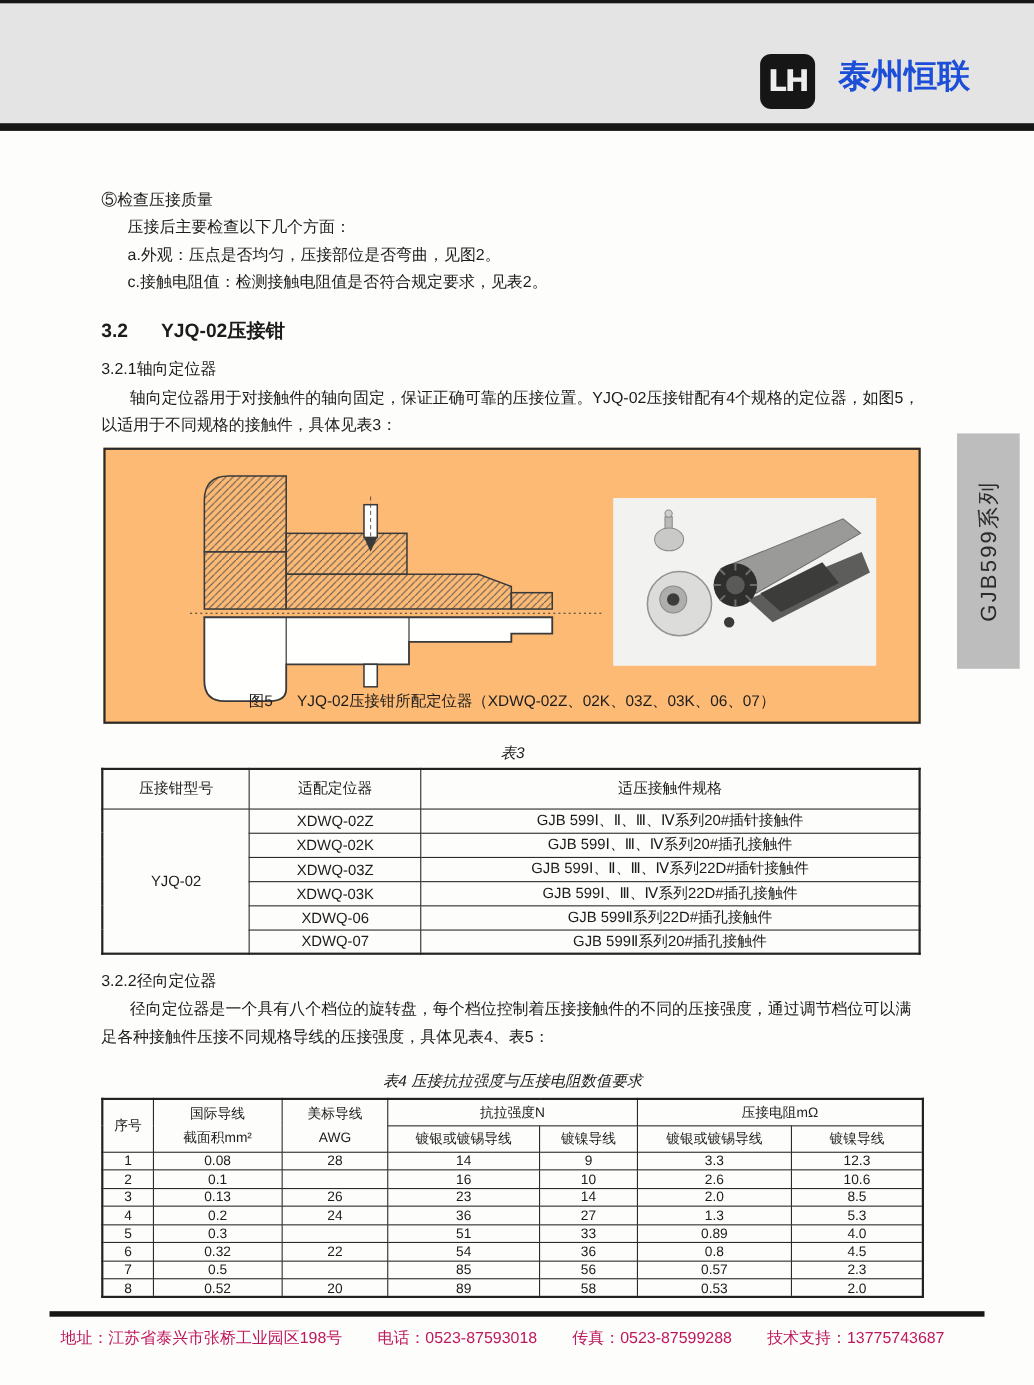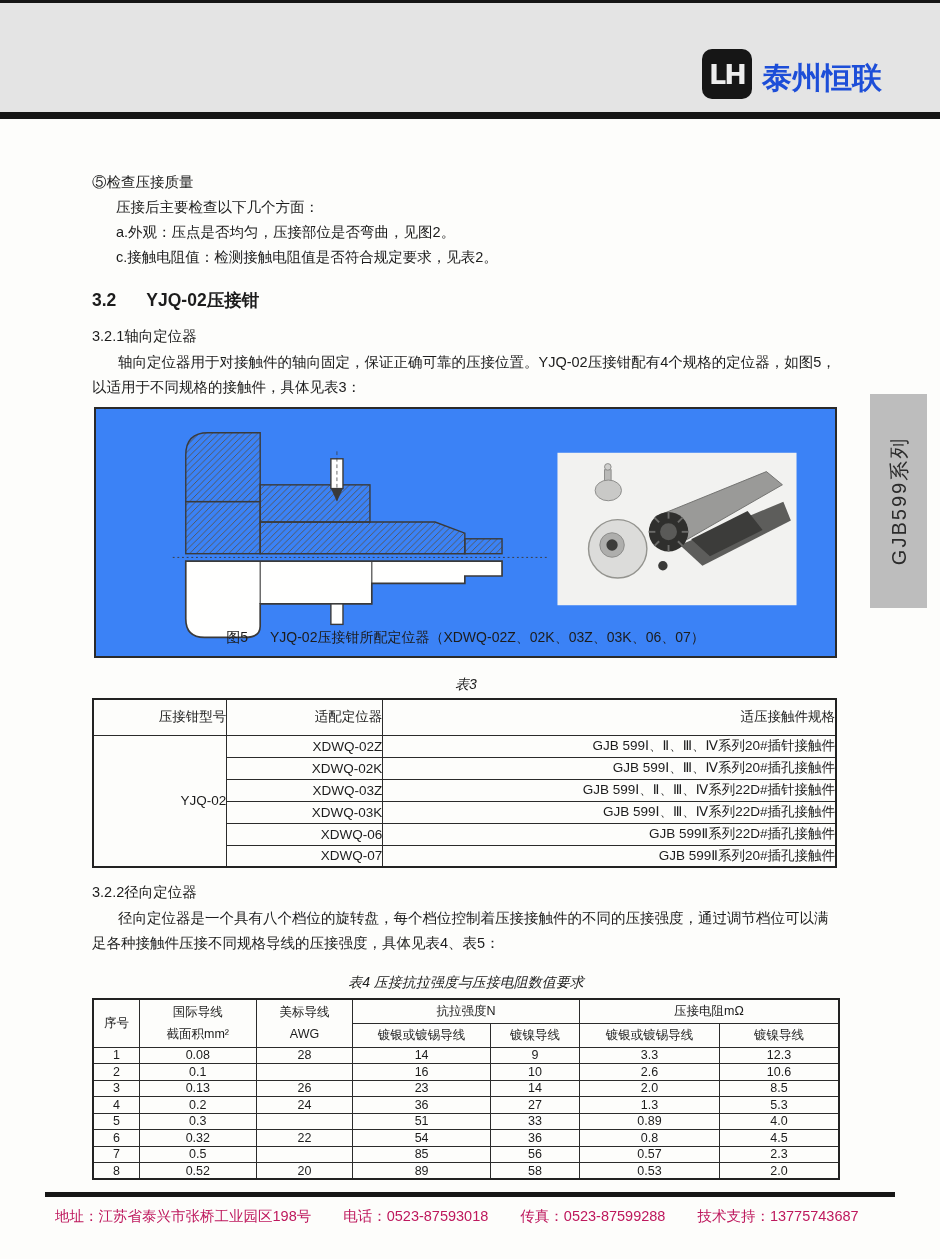--- a/index.html
+++ b/index.html
@@ -14,51 +14,51 @@
   .hdr {
     position:absolute; top:0; left:0; width:940px; height:112px;
     background:#e4e4e4; border-top:3px solid #161616;
   }
   .hdr-bar { position:absolute; top:112px; left:0; width:940px; height:7px; background:#161616; }
   .slogan {
     position:absolute; left:88px; top:66px;
     font-family:"Liberation Serif", serif;
     font-size:24px; font-weight:bold; letter-spacing:1px; color:#141414;
   }
-  .logo { position:absolute; right:58px; top:46px; display:flex; align-items:flex-end; gap:10px; }
+  .logo { position:absolute; right:58px; top:46px; display:flex; align-items:flex-start; gap:21px; }
   .logo-mark {
     width:50px; height:50px; background:#161616; border-radius:10px;
     color:#ededed; font-size:27px; font-weight:bold;
     display:flex; align-items:center; justify-content:center;
     font-family:"DejaVu Sans", sans-serif; letter-spacing:-2px;
   }
   .logo-text { font-size:30px; font-weight:900; color:#1d4ed8; }
   
   main { position:absolute; left:92px; top:170px; width:748px; font-size:14.5px; }
   p.line { line-height:25px; margin:0; }
   .ind { padding-left:24px; }
   .para-first { text-indent:26px; }
   h2.sec { margin:15px 0 0 0; font-size:17.5px; font-weight:bold; display:flex; gap:30px; line-height:30px; }
   h3.subsec { margin:8px 0 0 0; font-size:14.5px; font-weight:normal; line-height:27px; }
   
   .figbox {
     margin:7px 0 0 2px; width:743px; height:251px;
-    border:2px solid #2a2a2a; position:relative; background:#3b82f6;
+    border:2px solid #2a2a2a; position:relative; background:#fdba74;
   }
   .fig-left  { position:absolute; left:60px;  top:8px; }
   .fig-right { position:absolute; right:28px; top:40px; }
   .figcap { position:absolute; bottom:9px; left:0; width:100%; text-align:center; font-size:14px; }
   .figcap .cap-label { margin-right:22px; }
   .tbl-caption { text-align:center; line-height:27px; margin-top:13px; font-size:14px;font-style:italic; }
   
   table.t3 {
     border-collapse:collapse; width:745px; table-layout:fixed;
     font-size:13.5px; border:2px solid #222;
   }
-  .t3 th, .t3 td { border:1.5px solid #2b2b2b; text-align:right; padding:0; font-weight:normal; }
+  .t3 th, .t3 td { border:1.5px solid #2b2b2b; text-align:center; padding:0; font-weight:normal; }
   .t3 thead th { height:36px; }
   .t3 td { height:22px; }
   
   table.t4 {
     border-collapse:collapse; width:748px; table-layout:fixed;
     font-size:12.5px; border:2px solid #222; margin-top:2px;
   }
   .t4 th, .t4 td { border:1.4px solid #2b2b2b; text-align:center; padding:0; font-weight:normal; }
   .t4 thead th { height:24px; line-height:22px; }
   .t4 td { height:16.5px; }

